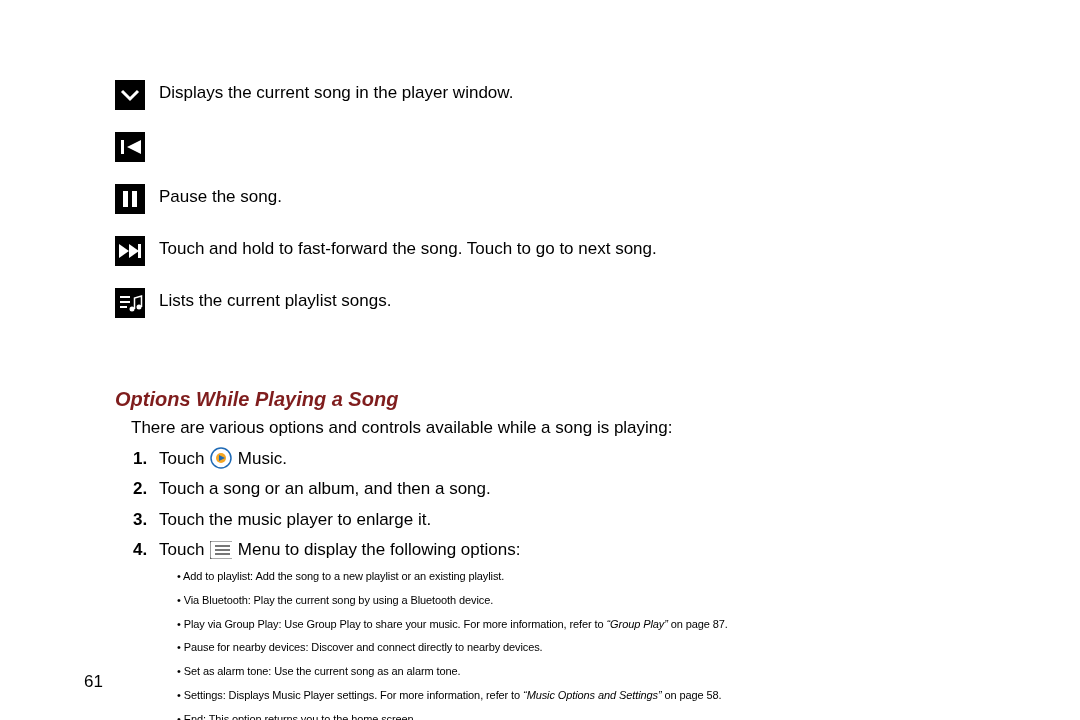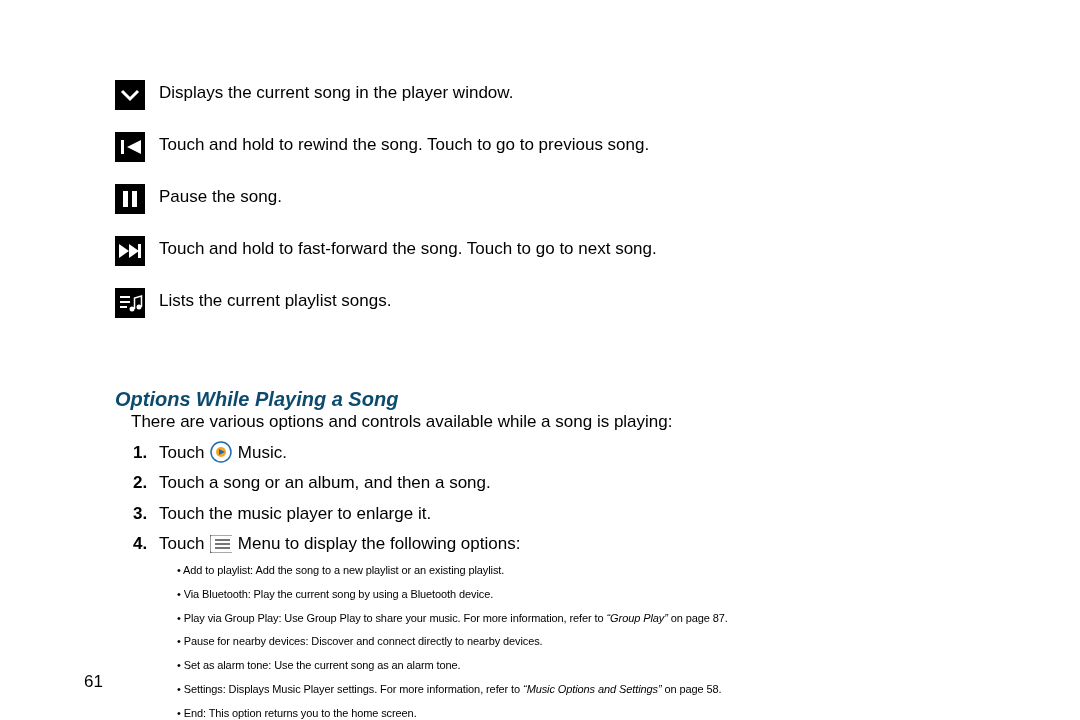--- a/index.html
+++ b/index.html
@@ -34,24 +34,25 @@
     display: flex;
     align-items: center;
     justify-content: center;
   }
   .row .text {
     font-size: 17px;
     line-height: 1.35;
     padding-top: 2px;
   }
   .heading {
-    color: #0c4a6e;
+    color: #7f1d1d;
     font-style: italic;
     font-weight: bold;
     font-size: 20px;
+    margin-bottom: 6px;
   }
   .right p {
     font-size: 17px;
     line-height: 1.35;
     margin: 0 0 6px 16px;
   }
   ol.steps {
     list-style: none;
     padding-left: 18px;
     margin: 4px 0 0 0;
@@ -124,21 +125,20 @@
     </div>
 
     <div class="row">
       <span class="icon">
         <svg width="30" height="30">
             <rect width="30" height="30" fill="#000"></rect>
             <rect x="6" y="8" width="3" height="14" fill="#fff"></rect>
             <polygon points="26,8 26,22 12,15" fill="#fff"></polygon>
           </svg>
       </span>
-      <span class="text">Touch and hold to rewind the song. Touch to go to previous song.</span>
     </div>
 
     <div class="row">
       <span class="icon">
         <svg width="30" height="30">
             <rect width="30" height="30" fill="#000"></rect>
             <rect x="8" y="7" width="5" height="16" fill="#fff"></rect>
             <rect x="17" y="7" width="5" height="16" fill="#fff"></rect>
           </svg>
       </span>

